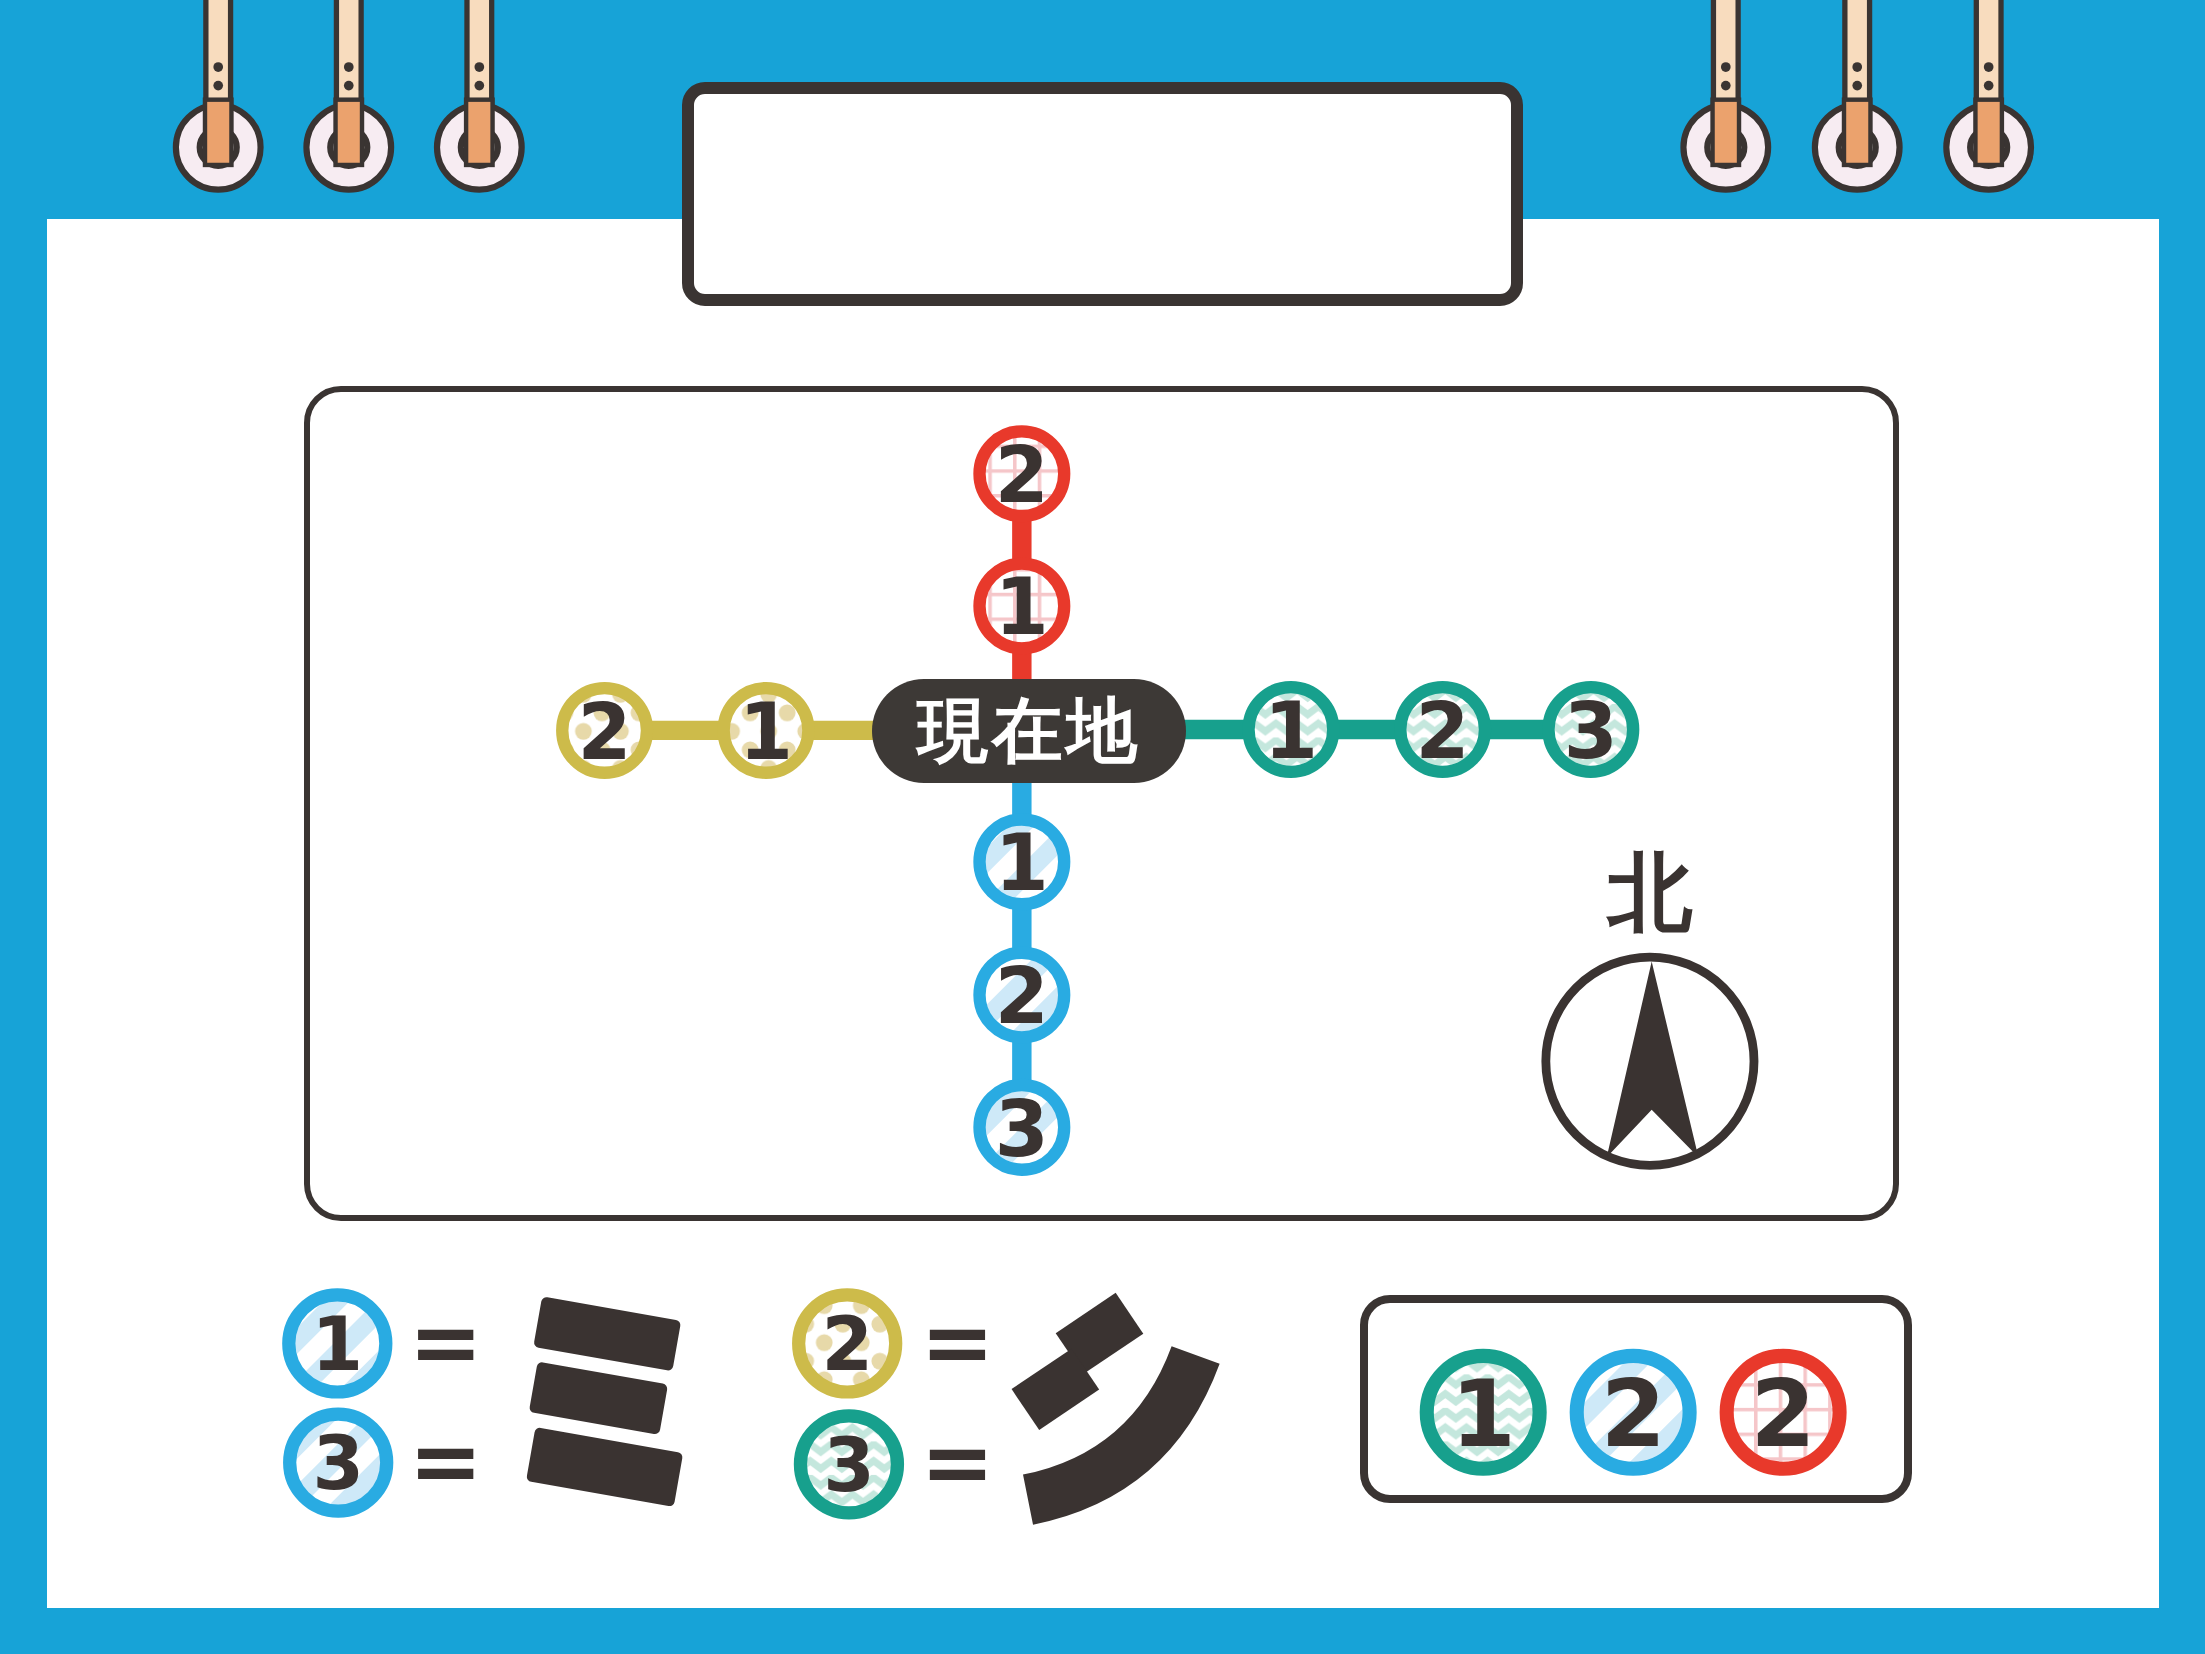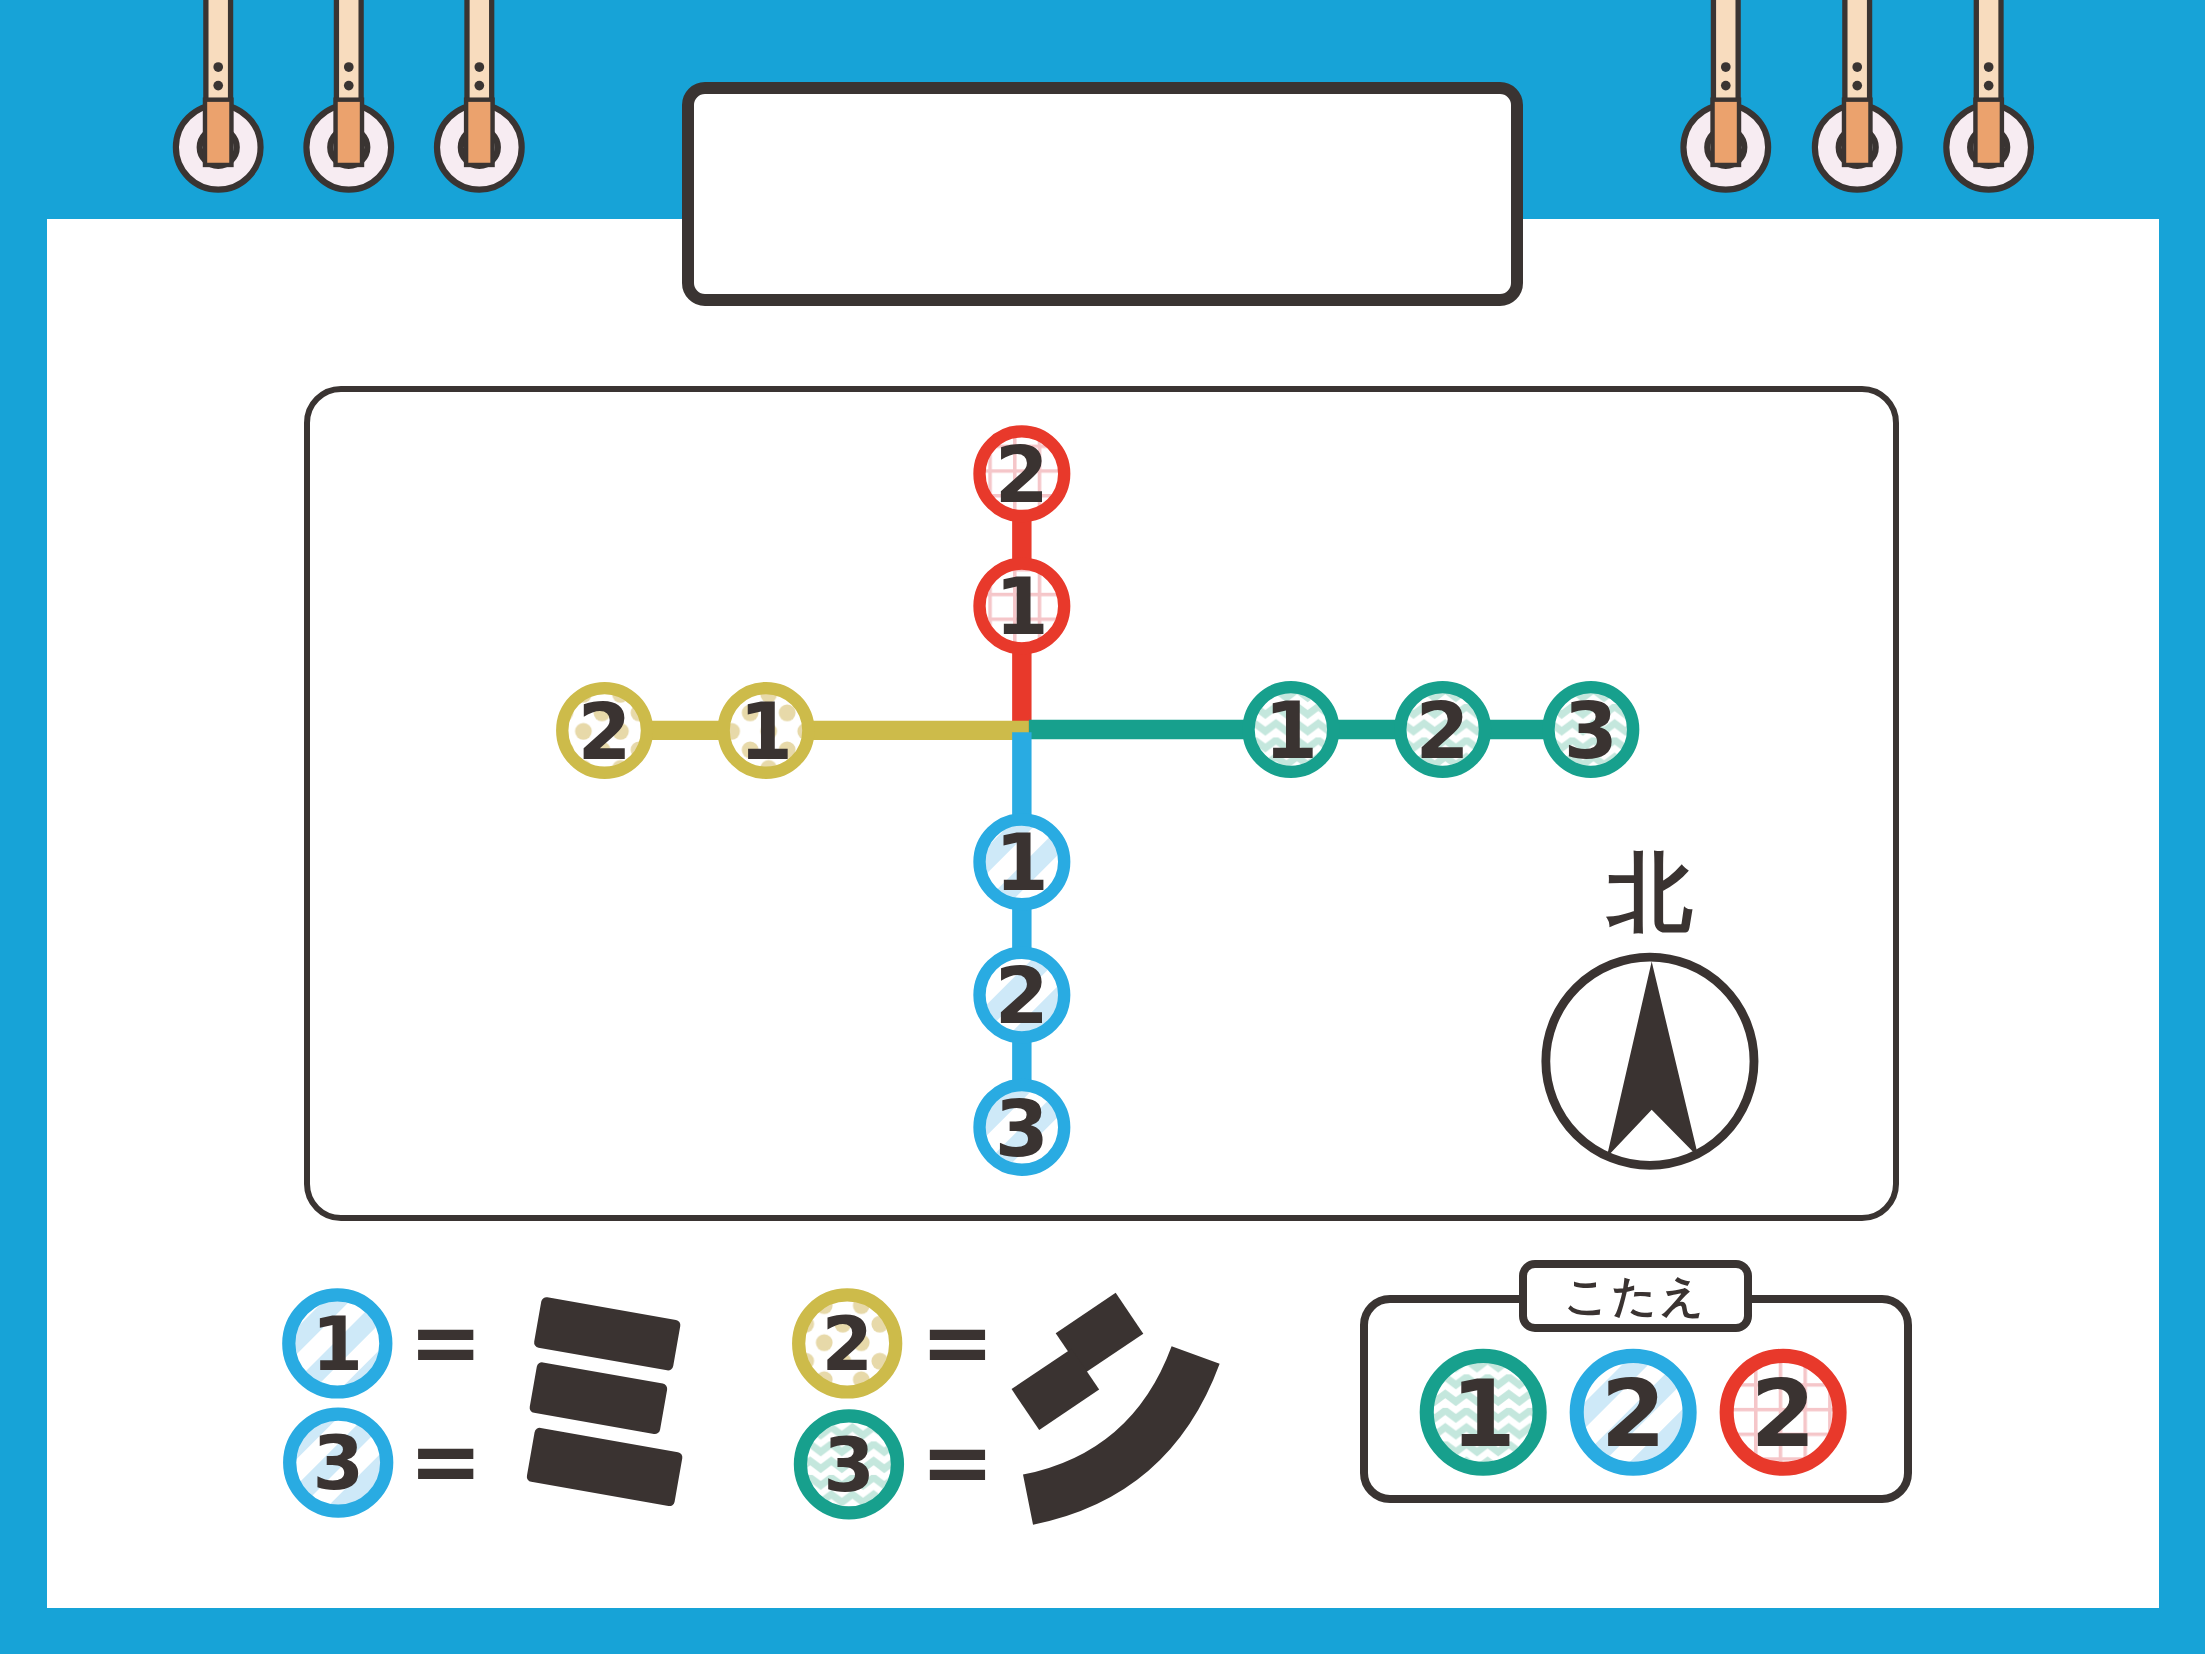--- a/index.html
+++ b/index.html
@@ -184,21 +184,21 @@
       <circle cx="1681" cy="1601" r="64" fill="url(#patWaves)" stroke="#17A08D" stroke-width="16"></circle>
       <circle cx="1851" cy="1601" r="64" fill="url(#patStripes)" stroke="#29ABE2" stroke-width="16"></circle>
       <circle cx="2021" cy="1601" r="64" fill="url(#patGrid)" stroke="#E8392B" stroke-width="16"></circle>
       <text x="1681" y="1639" text-anchor="middle" font-size="106" font-weight="bold" fill="#3A3331">1</text>
       <text x="1851" y="1639" text-anchor="middle" font-size="106" font-weight="bold" fill="#3A3331">2</text>
       <text x="2021" y="1639" text-anchor="middle" font-size="106" font-weight="bold" fill="#3A3331">2</text>
     </g>
   </svg>
 
 
+  <div class="pill">
+    <span>現在地</span>
+  </div>
 
   <div class="north-label">北</div>
 
-  <div class="box answer-tab">
-    <span>こたえ</span>
-  </div>
 
 </div>
 
 
 </body></html>

